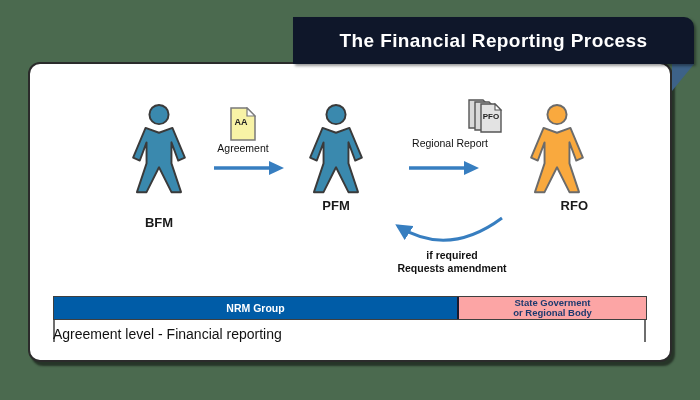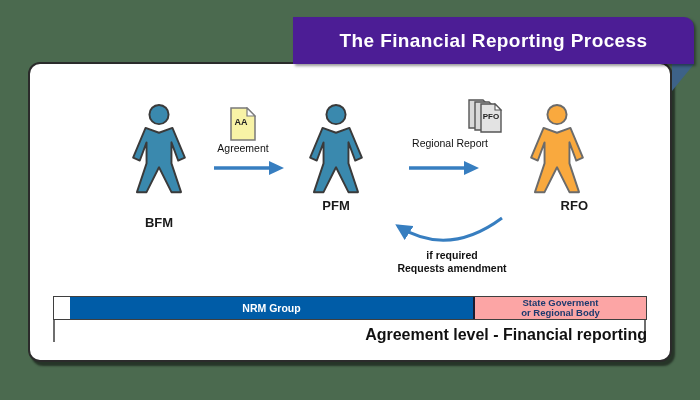--- a/index.html
+++ b/index.html
@@ -45,47 +45,47 @@
 
   .arrow { position:absolute; z-index:5; }
 
   .feedback-text {
     position:absolute; left:386px; top:249px; width:132px; text-align:center;
     font-size:10.5px; font-weight:600; color:#111; line-height:13px; z-index:5;
   }
 
   .legend-bar {
     position:absolute; left:53px; top:296px; width:594px; height:24px;
-    display:flex; border:1.5px solid #3f3f3f; z-index:5;padding-left:16px;
+    display:flex; border:1.5px solid #3f3f3f; z-index:5;
   }
   .legend-left {
     width:403px; display:flex; align-items:center; justify-content:center;
     color:#ffffff; font-size:10.5px; font-weight:700;
   }
   .legend-right {
     flex:1; border-left:2px solid #1a1a2e;
     display:flex; flex-direction:column; align-items:center; justify-content:center;
     font-size:9.5px; font-weight:700; line-height:10.5px; text-align:center;
   }
   .tick { position:absolute; width:2px; height:22px; top:320px; background:#6e6e6e; z-index:5; }
   .tick-left { left:53px; }
   .tick-right { left:644px; }
   .legend-caption {
-    position:absolute; left:53px; top:326px; width:594px; text-align:right;
-    font-size:16px; font-weight:700; color:#111; z-index:5;
+    position:absolute; left:53px; top:326px; width:594px; text-align:left;
+    font-size:14px; font-weight:400; color:#111; z-index:5;
   }
 </style>
 </head>
 <body>
 
 <div class="stage" style="background-color: rgb(75, 106, 79);">
 
   <div class="card"></div>
 
-  <div class="banner" style="background-color: #4c1d95;">
+  <div class="banner" style="background-color: #0f172a;">
     <span class="banner-title">The Financial Reporting Process</span>
   </div>
   <div class="banner-fold" style="background-color: rgb(61, 98, 136);"></div>
 
   <div class="actor" style="left:128px; top:104px;">
     <svg viewBox="0 0 64 96" width="62" height="92">
       <circle cx="32" cy="11" r="10" stroke="#3a3a3a" stroke-width="2" fill="#3a89ae"></circle>
       <path d="M18,25 L32,30 L46,25 L59,56 L52,59 L45,40 L45,62 L55,92 L45,92 L32,66 L19,92 L9,92 L19,62 L19,40 L12,59 L5,56 Z" stroke="#3a3a3a" stroke-width="2" stroke-linejoin="round" fill="#3a89ae"></path>
     </svg>
   </div>

